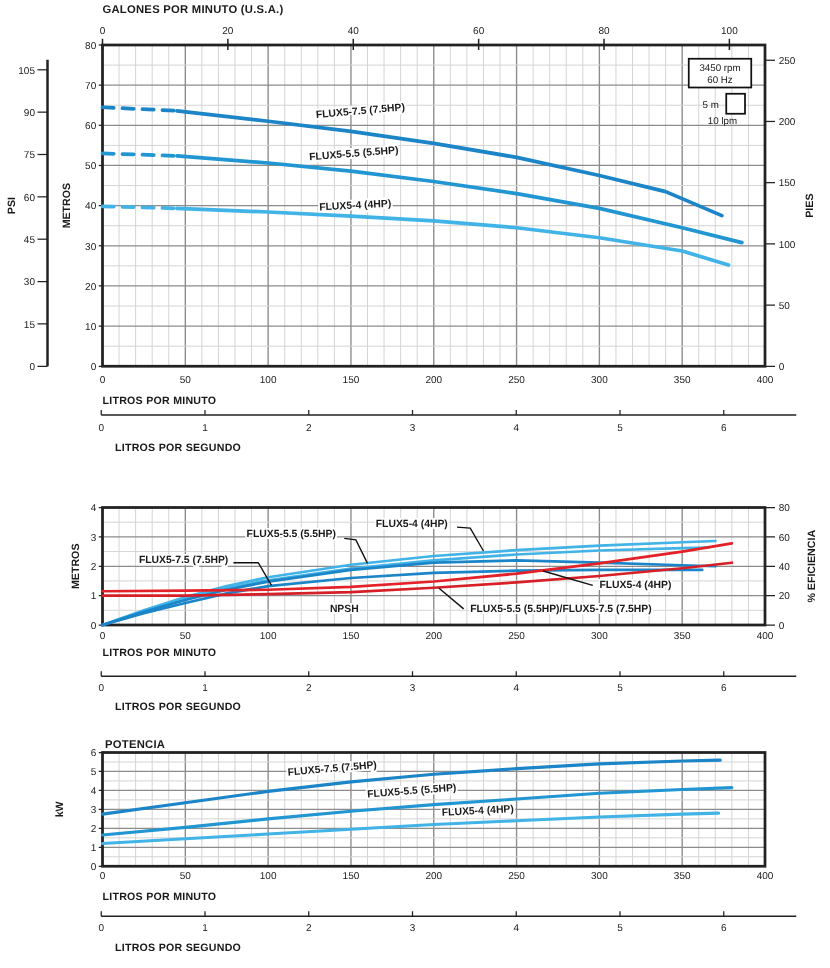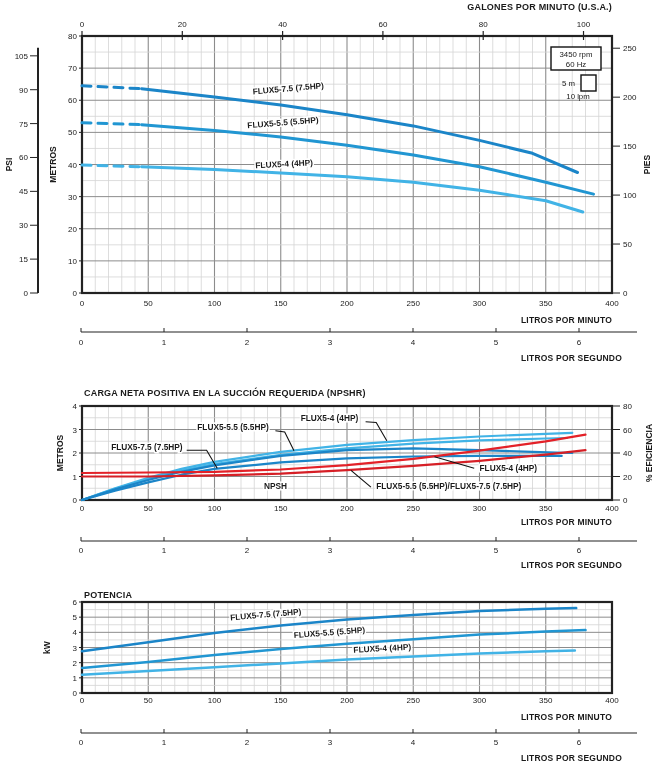--- a/index.html
+++ b/index.html
@@ -1,20 +1,20 @@
 <!DOCTYPE html>
 <html><head>
 <meta charset="utf-8">
 <style>
   html,body{margin:0;padding:0;background:#ffffff;}
   .sheet{position:relative;width:664px;height:774px;background:#fff;
          font-family:"Liberation Sans",sans-serif;color:#1a1a1a;overflow:hidden;}
   .sheet svg{position:absolute;left:0;}
   .cap{position:absolute;font-weight:bold;font-size:8.5px;letter-spacing:.2px;
-       text-align:right;color:#1a1a1a;white-space:nowrap;}
+       text-align:left;color:#1a1a1a;white-space:nowrap;}
   .cap.left{text-align:left;}
   .cap.title{font-size:9px;}
 </style>
 </head>
 <body>
 
 <div class="sheet">
   <svg id="c0" width="664" height="370" style="top:0">
       <g>
         <line x1="82" y1="36" x2="82" y2="293" stroke="#8c8c8c" stroke-width="1.1"></line>
@@ -413,20 +413,19 @@
       </g>
       <text x="230.4" y="42.50333333333333" font-size="8.3" text-anchor="start" fill="#1a1a1a" font-family="&quot;Liberation Sans&quot;,sans-serif" font-weight="bold" transform="rotate(-5 230.4 42.50333333333333)" stroke="#fff" stroke-width="3" paint-order="stroke">FLUX5-7.5 (7.5HP)</text>
       <text x="294" y="60.096666666666664" font-size="8.3" text-anchor="start" fill="#1a1a1a" font-family="&quot;Liberation Sans&quot;,sans-serif" font-weight="bold" transform="rotate(-4.5 294 60.096666666666664)" stroke="#fff" stroke-width="3" paint-order="stroke">FLUX5-5.5 (5.5HP)</text>
       <text x="353.625" y="74.65666666666667" font-size="8.3" text-anchor="start" fill="#1a1a1a" font-family="&quot;Liberation Sans&quot;,sans-serif" font-weight="bold" transform="rotate(-3 353.625 74.65666666666667)" stroke="#fff" stroke-width="3" paint-order="stroke">FLUX5-4 (4HP)</text>
     </svg>
 
   <div class="cap title" style="top:2px;left:82px;width:530px">GALONES POR MINUTO (U.S.A.)</div>
   <div class="cap" style="top:315px;left:82px;width:530px">LITROS POR MINUTO</div>
   <div class="cap" style="top:353px;left:92px;width:530px">LITROS POR SEGUNDO</div>
 
-  <div class="cap title left" style="top:388px;left:84px">CARGA NETA POSITIVA EN LA SUCCIÓN REQUERIDA (NPSHR)</div>
   <div class="cap" style="top:517px;left:82px;width:530px">LITROS POR MINUTO</div>
   <div class="cap" style="top:560px;left:92px;width:530px">LITROS POR SEGUNDO</div>
 
   <div class="cap title left" style="top:590px;left:84px">POTENCIA</div>
   <div class="cap" style="top:712px;left:82px;width:530px">LITROS POR MINUTO</div>
   <div class="cap" style="top:753px;left:92px;width:530px">LITROS POR SEGUNDO</div>
 </div>
 
 </body></html>

